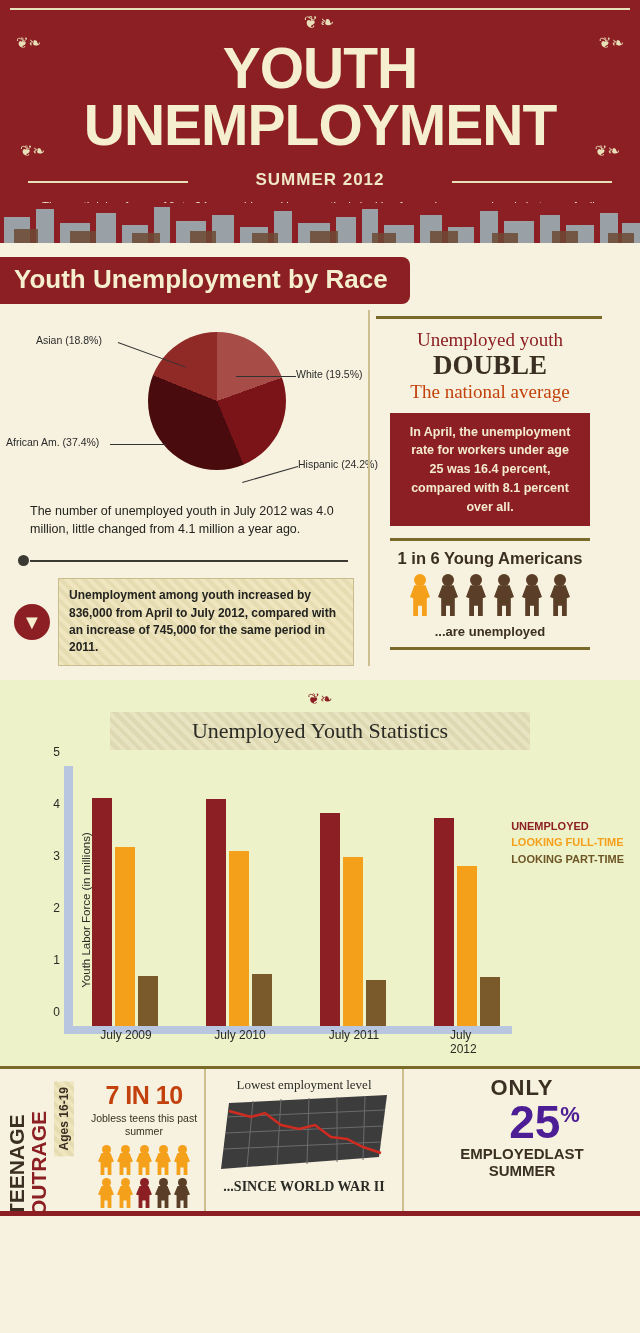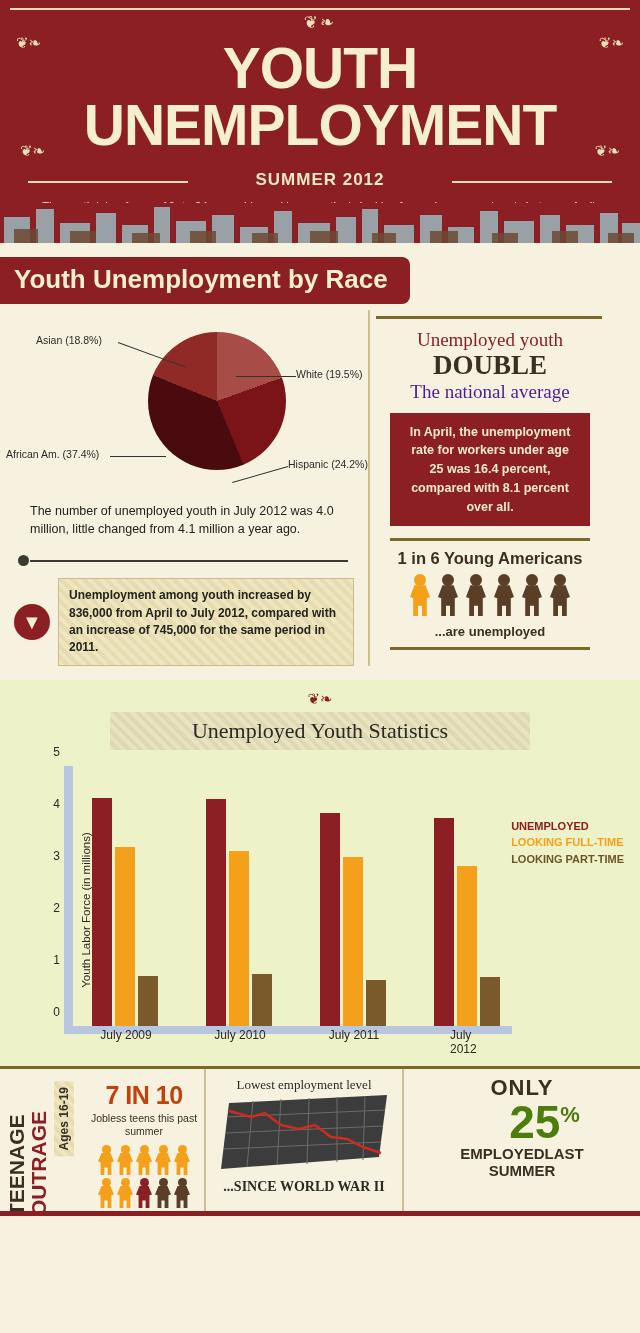--- a/index.html
+++ b/index.html
@@ -85,22 +85,22 @@
       #7b1419 70.2deg 157.3deg,
       #4a0b0e 157.3deg 291.9deg,
       #8f2a27 291.9deg 360deg
     );
     transform: rotate(0deg);
   }
   .pie-lbl { position:absolute; font-size:10.5px; color:#2b2b2b; white-space:nowrap;}
   .pie-lbl .ln { position:absolute; height:1px; background:#333; }
   .lbl-asian { left:36px; top:24px; }
   .lbl-white { left:296px; top:58px; }
-  .lbl-afram { left:6px; top:138px; }
-  .lbl-hisp  { left:288px; top:148px; }
+  .lbl-afram { left:6px; top:126px; }
+  .lbl-hisp  { left:298px; top:148px; }
 
   .race-note {
     font-size:12.5px; color:#23231f; line-height:1.45; margin:2px 20px 0 30px;
   }
   .divider-dot { position:relative; height:18px; margin:14px 20px 0 18px; }
   .divider-dot .ln { position:absolute; top:8px; left:12px; right:0; height:2px; background:#3a3a33; }
   .divider-dot .dot { position:absolute; top:3px; left:0; width:11px; height:11px; border-radius:50%; background:#3a3a33;}
   .arrow-box { display:flex; align-items:center; margin:8px 14px 0 14px; }
   .arrow-circle {
     width:36px; height:36px; border-radius:50%; background:#8c1f23;
@@ -111,21 +111,21 @@
     background: repeating-linear-gradient(45deg,#efe6c0 0 4px,#e6dcb2 4px 8px);
     border:1px solid #c9bd8d;
     padding:8px 10px; font-size:12px; font-weight:bold; color:#23231f; line-height:1.45;
   }
 
   
   .rc-pad { padding:4px 12px 0 14px; text-align:center; }
   .rc-top-rule { height:3px; background:#7a6a2a; margin:6px 6px 0 6px;}
   .rc-h1 { color:#8c1f23; font-family:"Liberation Serif", serif; font-size:19px; margin-top:6px; }
   .rc-double { font-family:"Liberation Serif", serif; font-size:27px; font-weight:bold; color:#3a2f22; line-height:1.1;}
-  .rc-h2 { color:#4c1d95; font-family:"Liberation Serif", serif; font-size:19px; line-height:1.15;}
+  .rc-h2 { color:#c2410c; font-family:"Liberation Serif", serif; font-size:19px; line-height:1.15;}
   .rc-stat {
     background:#8c1f23; color:#f3ead0; font-size:12.5px; line-height:1.5;
     padding:10px 14px; margin:10px 6px 0 6px; font-weight:bold;
   }
   .rc-rule2 { height:3px; background:#7a6a2a; margin:12px 6px 0 6px;}
   .rc-1in6 { font-size:16.5px; font-weight:bold; color:#3a2f22; margin-top:8px; }
   .people { display:flex; justify-content:center; gap:6px; margin-top:6px; }
   .person { width:22px; height:42px; position:relative; }
   .person .head { width:12px; height:12px; border-radius:50%; position:absolute; left:5px; top:0; }
   .person .body { position:absolute; left:1px; top:11px; width:20px; height:31px;
@@ -179,21 +179,21 @@
   .f2 .sub { font-size:10.5px; color:#3a2f22; line-height:1.3; margin-top:2px;}
   .f2 .icons { margin-top:6px; display:flex; justify-content:center; gap:3px; flex-wrap:wrap; width:106px; margin-left:7px;}
   .f2 .icons .person { width:16px; height:30px; }
   .f2 .icons .person .head{ width:9px; height:9px; left:3.5px;}
   .f2 .icons .person .body{ left:0; top:8px; width:16px; height:22px;}
   .f3 { width:200px; text-align:center; padding-top:8px; border-left:2px solid #cdbf90; border-right:2px solid #cdbf90;}
   .f3 .cap { font-size:13px; color:#2b2b26; font-family:"Liberation Serif", serif;}
   .f3 .cap2 { font-size:14px; font-weight:bold; color:#2b2b26; font-family:"Liberation Serif", serif; margin-top:2px;}
   .f4 { flex:1; text-align:center; padding-top:6px; }
   .f4 .only { font-size:22px; font-weight:bold; color:#3a2f22; letter-spacing:1px;}
-  .f4 .pct { font-size:46px; font-weight:bold; color:#4d7c0f; line-height:0.95;padding-left:45px;}
+  .f4 .pct { font-size:46px; font-weight:bold; color:#4c1d95; line-height:0.95;padding-left:45px;}
   .f4 .pct sup { font-size:22px; }
   .f4 .emp { font-size:15px; font-weight:bold; color:#3a2f22; line-height:1.15;}
   .f-bottom-rule { position:absolute; left:0; right:0; bottom:0; height:5px; background:#8c1f23;}
 </style>
 </head>
 <body>
 
 <div class="header">
   <div class="header-frame"></div>
   <div class="orn-top">❦❧</div>

